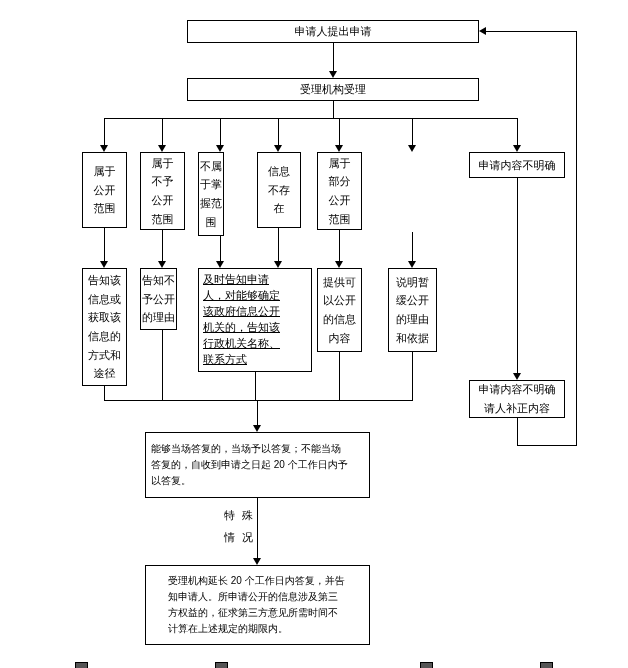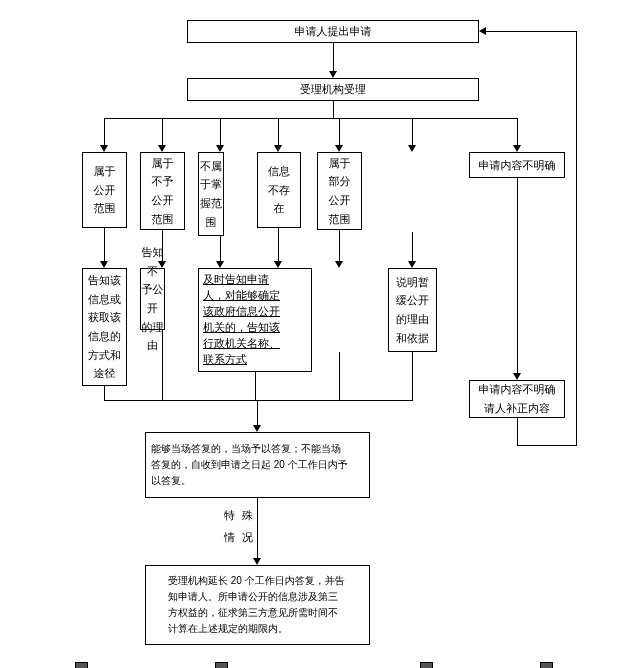--- a/index.html
+++ b/index.html
@@ -70,32 +70,38 @@
   </div>
 
   <div class="box" style="left:82px; top:268px; width:45px; height:118px;">
     <span class="txt">告知该
 信息或
 获取该
 信息的
 方式和
 途径</span>
   </div>
-  <div class="box" style="left:140px; top:268px; width:25px; height:62px;">
+  <div class="box" style="left:140px; top:268px; width:37px; height:62px;">
     <span class="txt">告知不
 予公开
 的理由</span>
   </div>
   <div class="box tight" style="left:198px; top:268px; width:114px; height:104px;text-decoration:underline;">
     <span class="txt">及时告知申请
 人，对能够确定
 该政府信息公开
 机关的，告知该
 行政机关名称、
 联系方式</span>
+  </div>
+  <div class="box" style="left:317px; top:268px; width:45px; height:84px;">
+    <span class="txt">提供可
+以公开
+的信息
+内容</span>
   </div>
   <div class="box" style="left:388px; top:268px; width:49px; height:84px;">
     <span class="txt">说明暂
 缓公开
 的理由
 和依据</span>
   </div>
   <div class="box" style="left:469px; top:380px; width:96px; height:38px;">
     <span class="txt">申请内容不明确
 请人补正内容</span>

